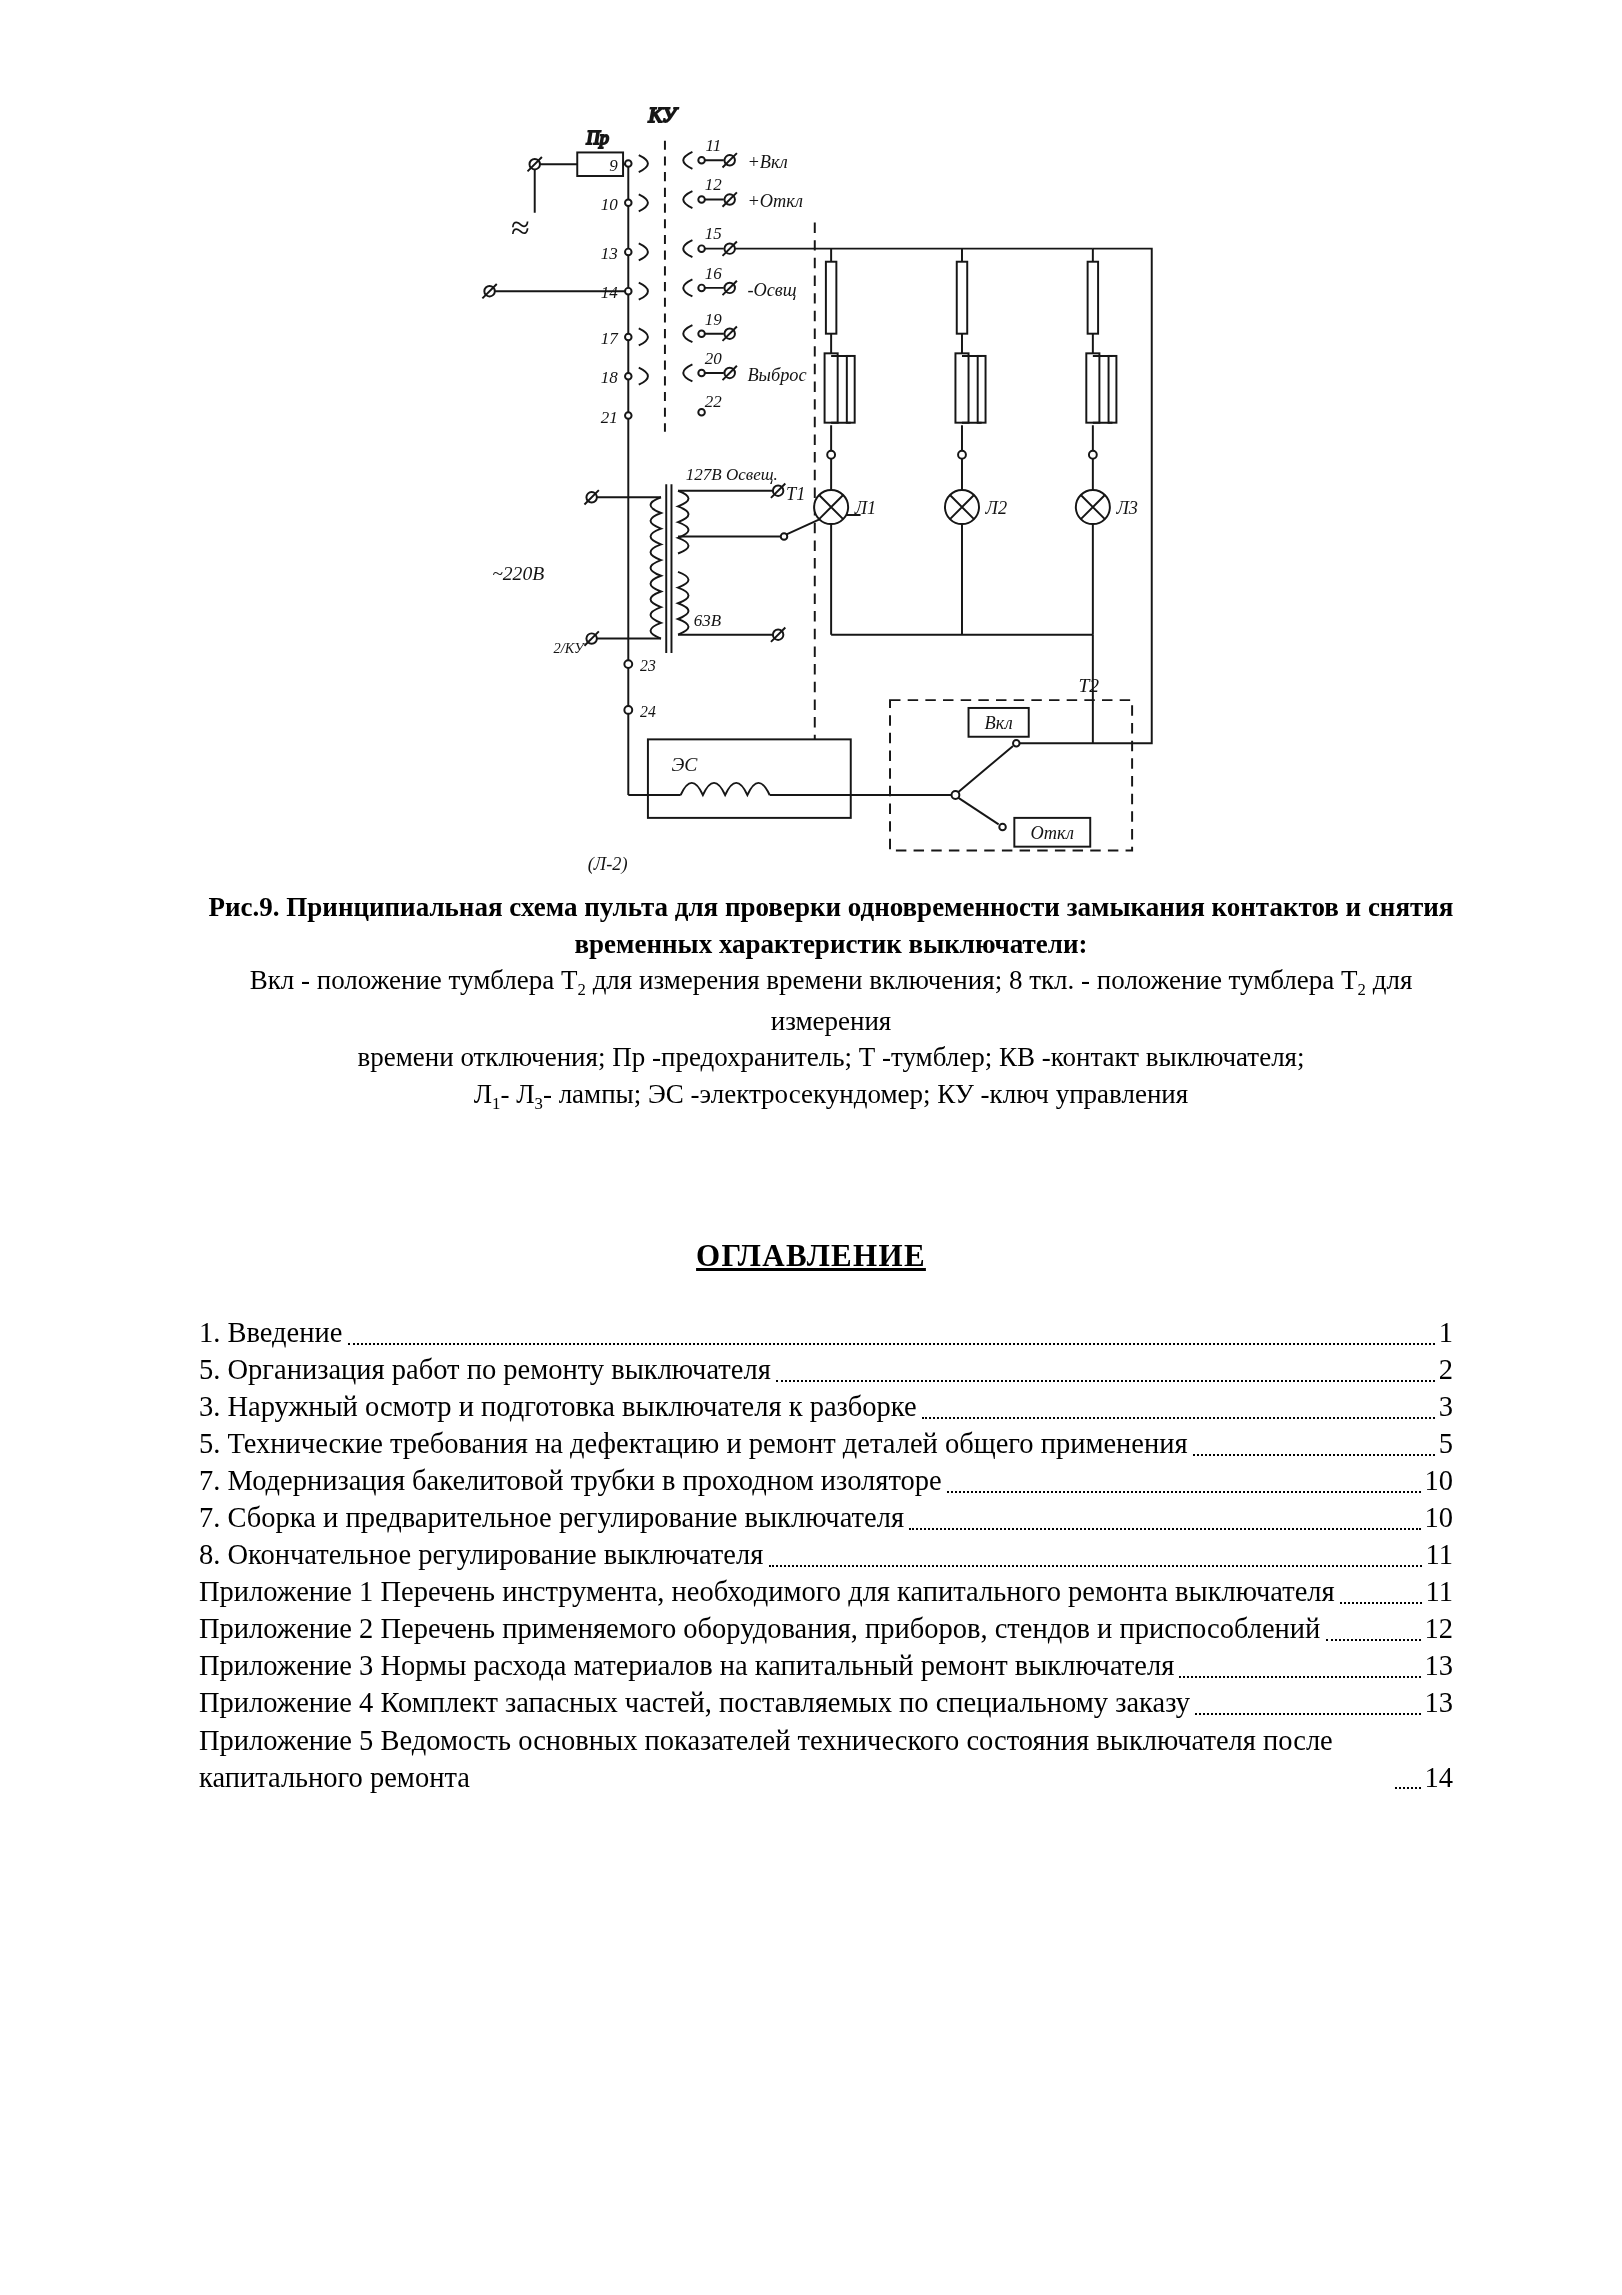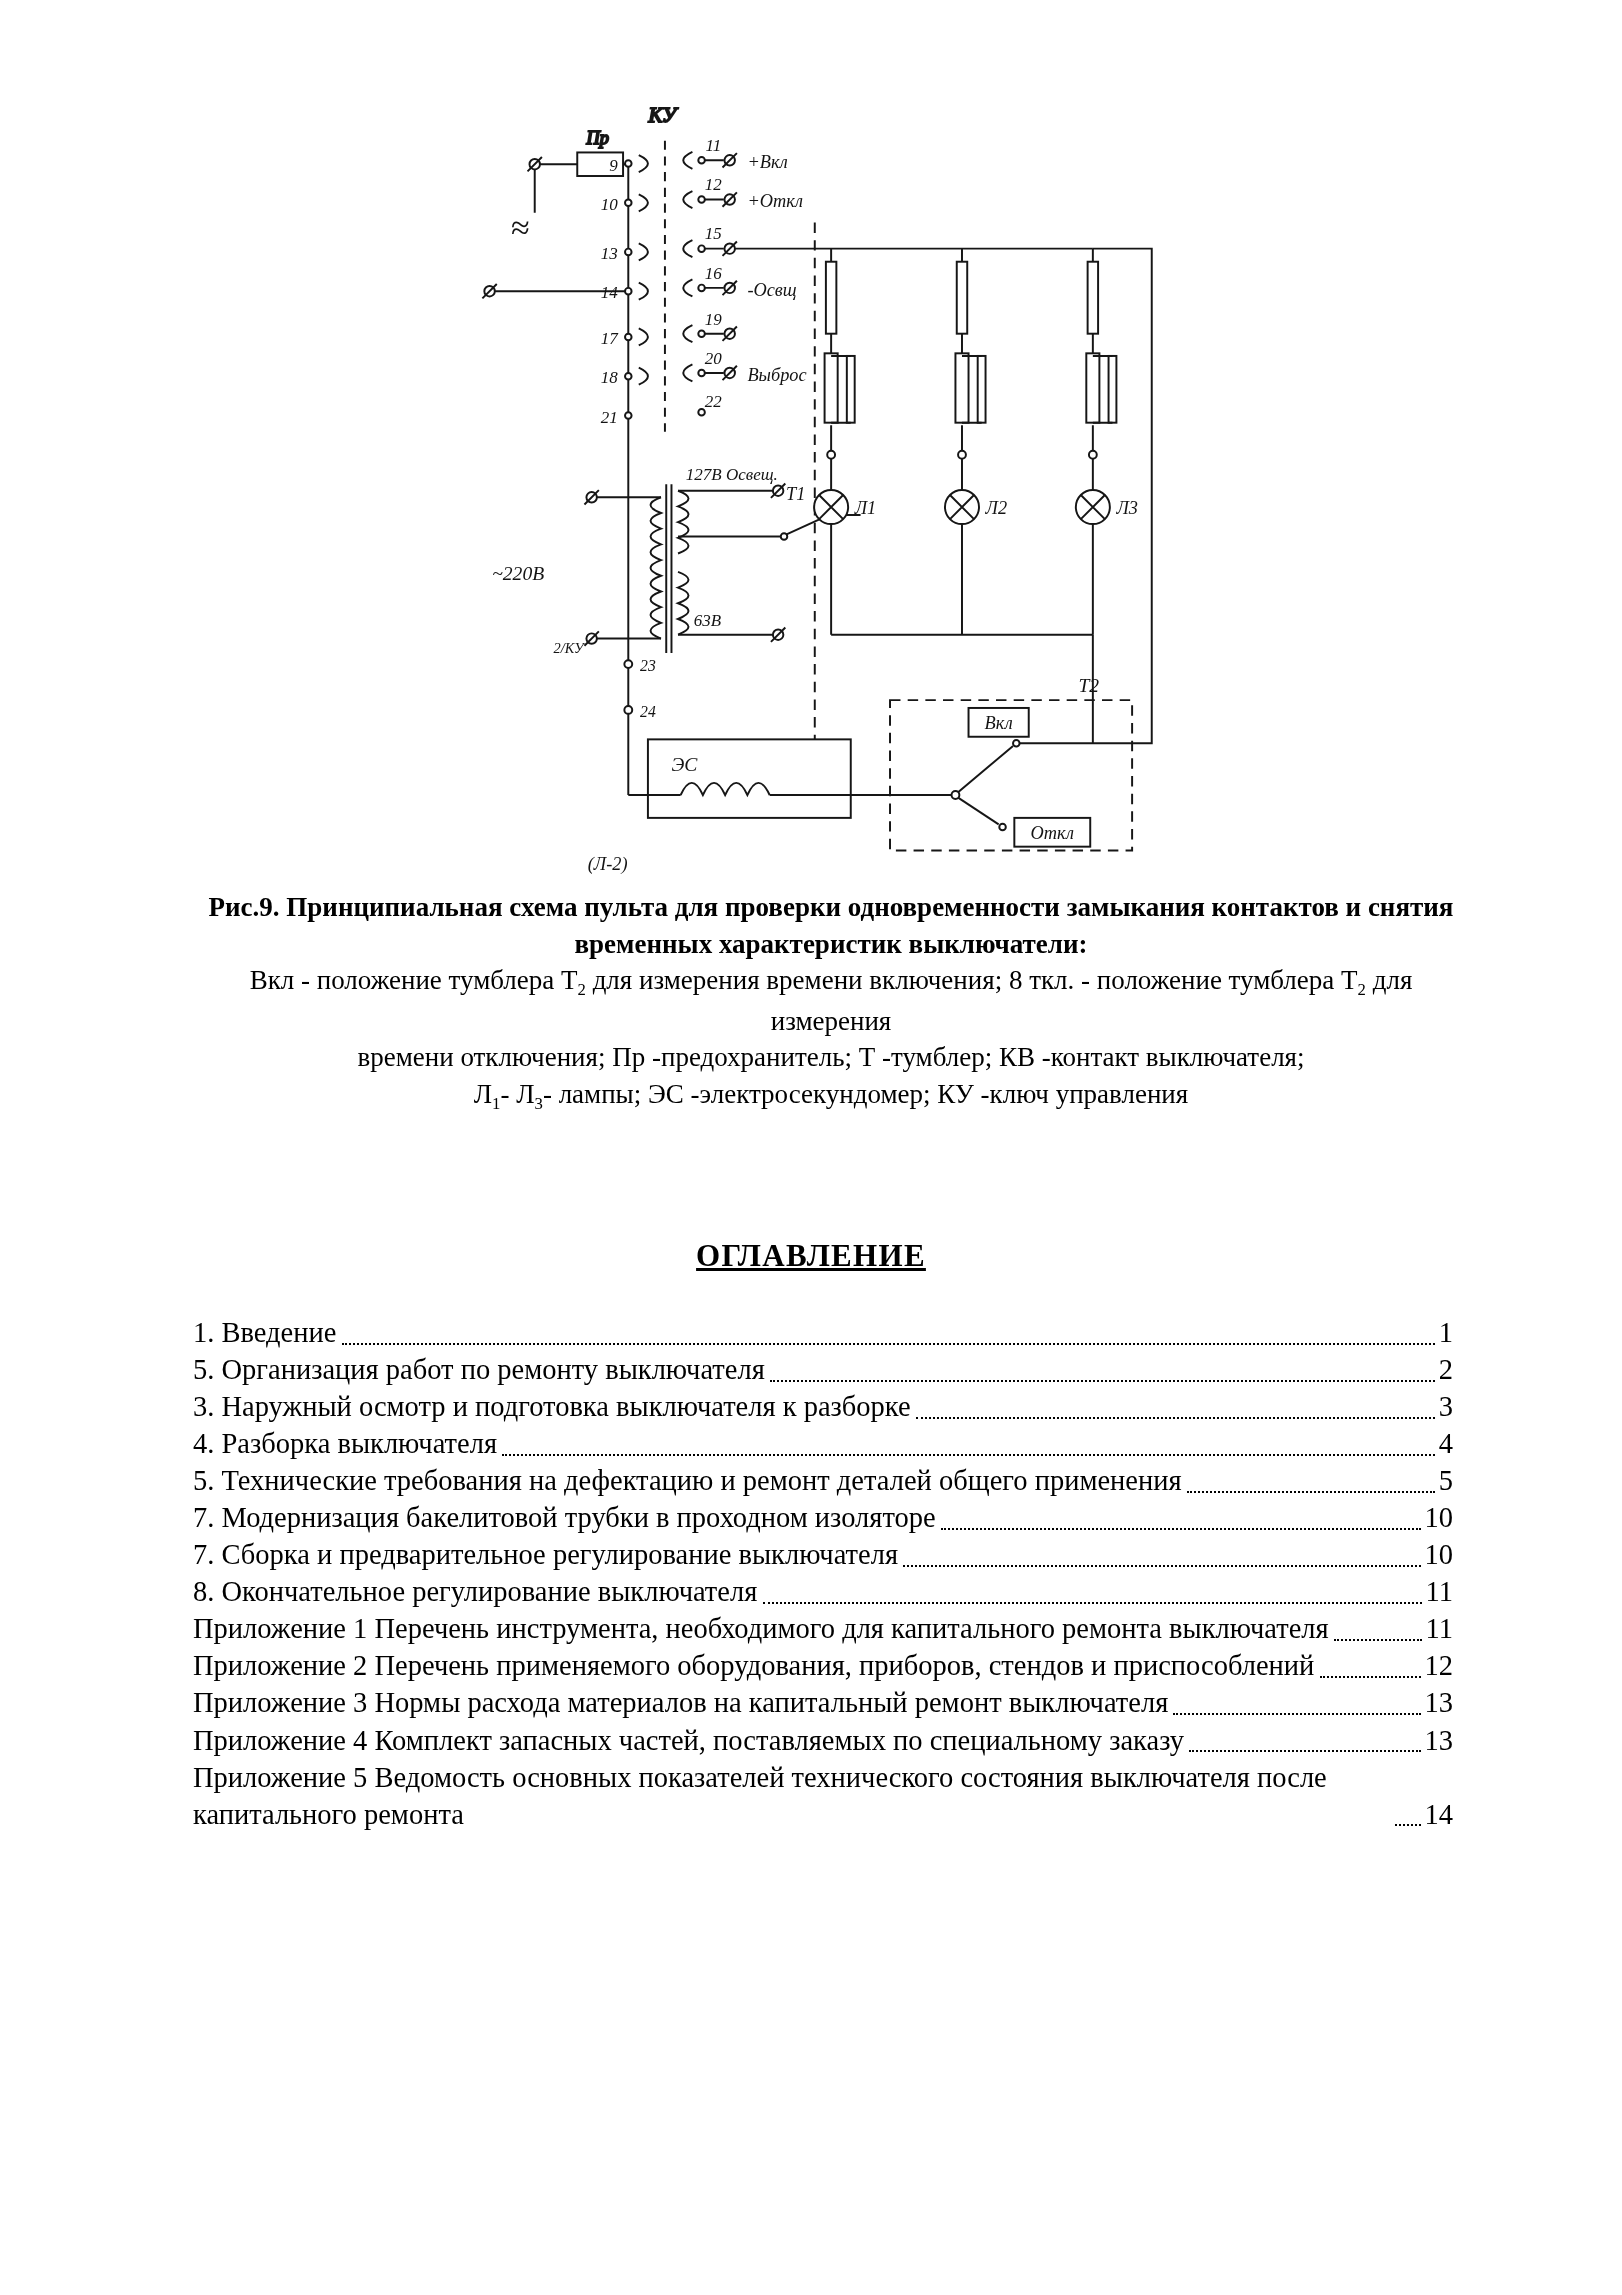--- a/index.html
+++ b/index.html
@@ -20,21 +20,21 @@
   .sub{vertical-align:sub;font-size:0.62em;}
   .toc-heading{
     position:absolute;left:181px;top:1238px;width:1260px;text-align:center;
     font-weight:bold;font-size:31px;letter-spacing:1.3px;text-decoration:underline;
   }
   .toc{
     position:absolute;left:193px;top:1314px;width:1260px;
     font-size:28.5px;line-height:1.3;
   }
   .toc-row{display:flex;align-items:flex-end;}
-  .toc-label{flex:0 1 auto;}
+  .toc-label{flex:0 1 auto;margin-left:6px;}
   .toc-dots{
     flex:1 1 auto;min-width:26px;border-bottom:2.9px dotted #000;
     margin:0 3.9px 6.5px 5.2px;
   }
   .toc-page{flex:0 0 auto;}
 </style>
 </head>
 <body>
 
 <div class="schematic">
@@ -230,25 +230,20 @@
     <span class="toc-label">5. Организация работ по ремонту выключателя</span>
     <span class="toc-dots"></span>
     <span class="toc-page">2</span>
   </div>
   <div class="toc-row">
     <span class="toc-label">3. Наружный осмотр и подготовка выключателя к разборке</span>
     <span class="toc-dots"></span>
     <span class="toc-page">3</span>
   </div>
   <div class="toc-row">
-    <span class="toc-label">4. Разборка выключателя</span>
-    <span class="toc-dots"></span>
-    <span class="toc-page">4</span>
-  </div>
-  <div class="toc-row">
     <span class="toc-label">5. Технические требования на дефектацию и ремонт деталей общего применения</span>
     <span class="toc-dots"></span>
     <span class="toc-page">5</span>
   </div>
   <div class="toc-row">
     <span class="toc-label">7. Модернизация бакелитовой трубки в проходном изоляторе</span>
     <span class="toc-dots"></span>
     <span class="toc-page">10</span>
   </div>
   <div class="toc-row">

